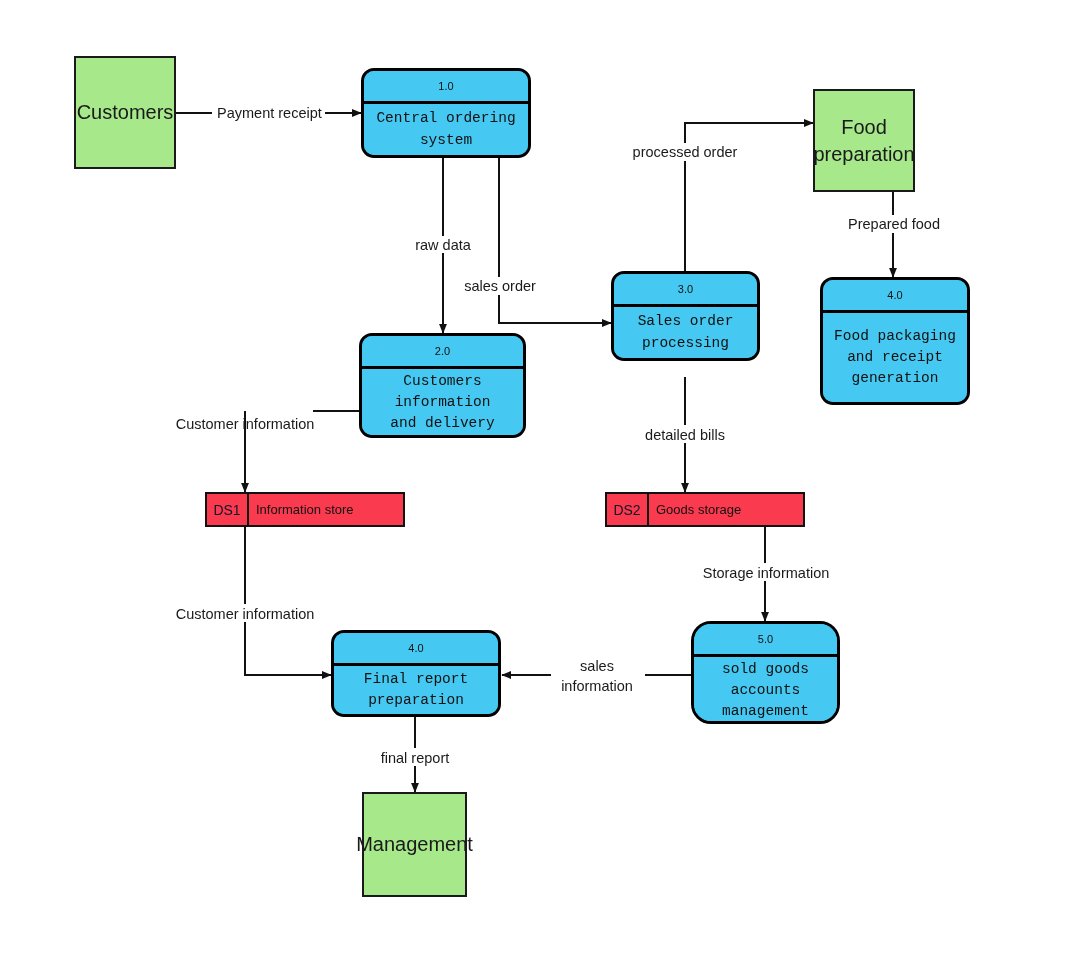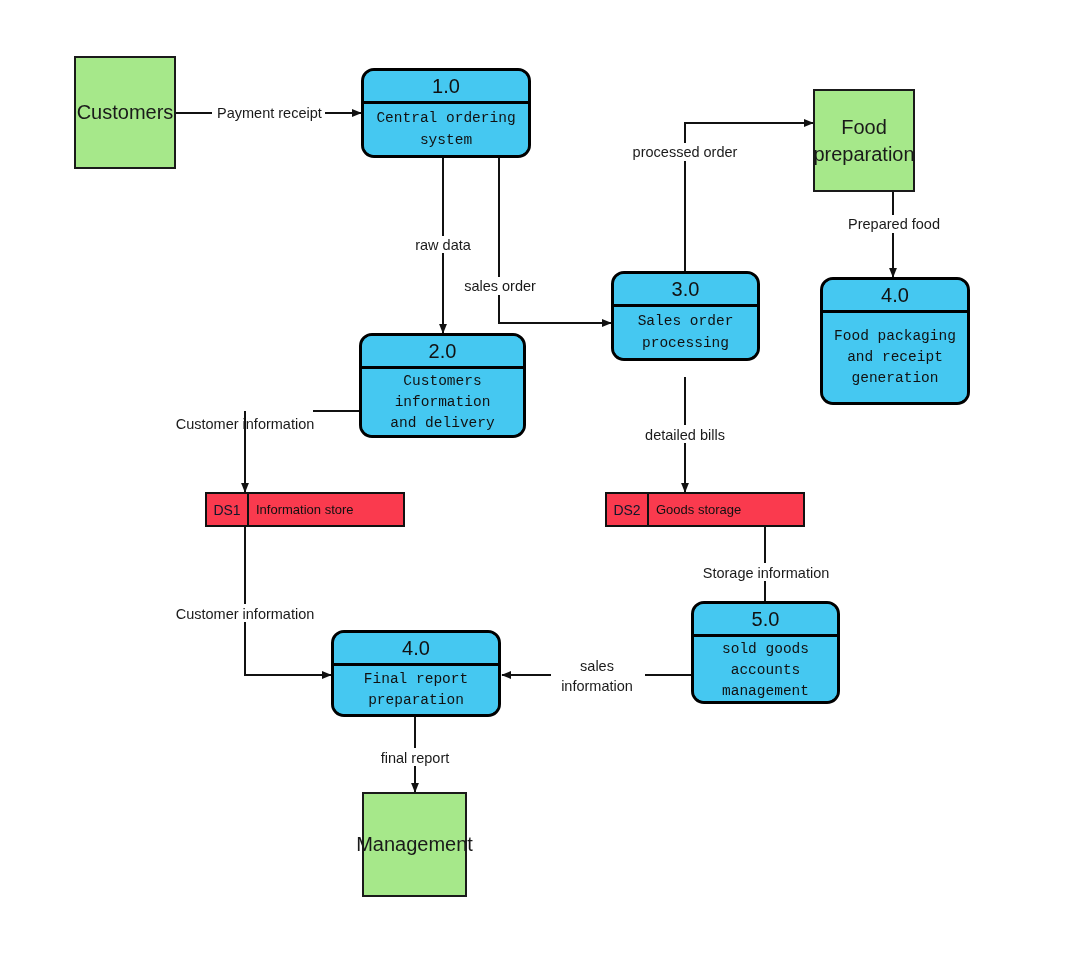--- a/index.html
+++ b/index.html
@@ -57,21 +57,21 @@
     display: flex;
     flex-direction: column;
     overflow: hidden;
   }
   .process-id {
     height: 30px;
     flex: 0 0 30px;
     display: flex;
     align-items: center;
     justify-content: center;
-    font-size: 20px;
+    font-size: 11px;
     color: #111111;
     border-bottom: 3px solid #000000;
     background: #45C8F1;
   }
   .process-body {
     flex: 1 1 auto;
     display: flex;
     align-items: center;
     justify-content: center;
     text-align: center;
@@ -235,21 +235,21 @@
 
   <div class="node process" style="left:331px; top:630px; width:170px; height:87px;">
     <div class="process-id">4.0</div>
     <div class="process-body">
       <div>
         <div>Final report preparation</div>
       </div>
     </div>
   </div>
 
-  <div class="node process" style="left:691px; top:601px; width:149px; height:103px;">
+  <div class="node process" style="left:691px; top:621px; width:149px; height:103px;border-radius:20px;">
     <div class="process-id">5.0</div>
     <div class="process-body">
       <div>
         <div>sold goods accounts</div>
         <div>management</div>
       </div>
     </div>
   </div>
 
   <div class="node process" style="left:820px; top:277px; width:150px; height:128px;">

